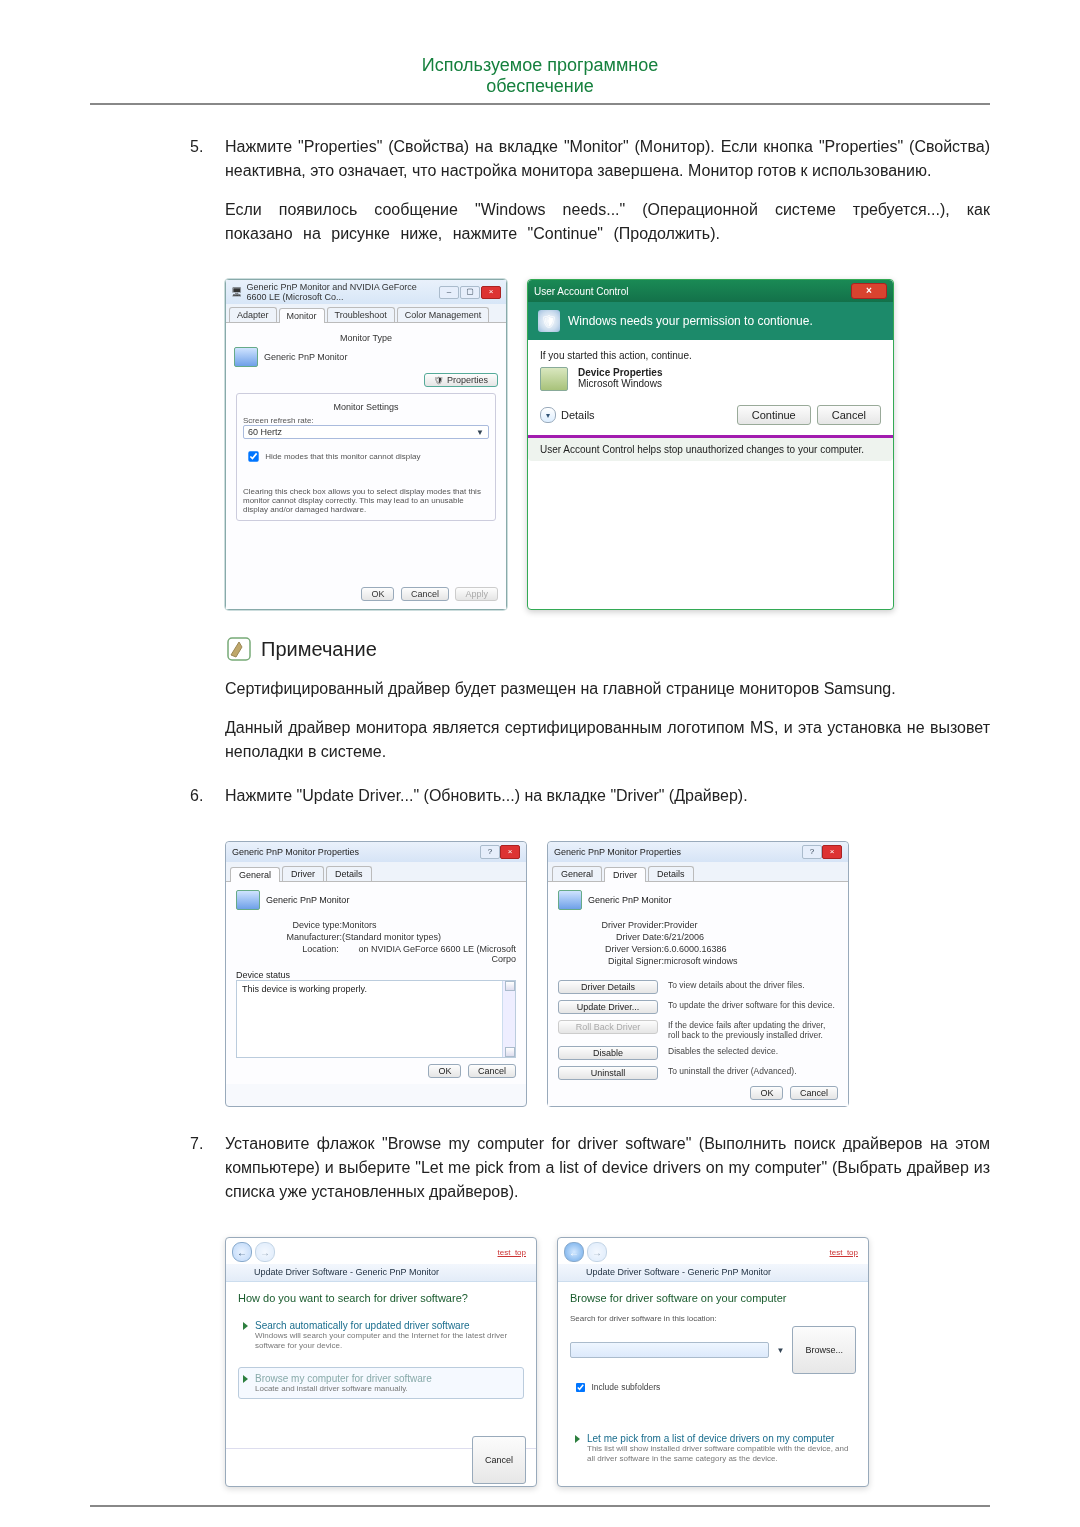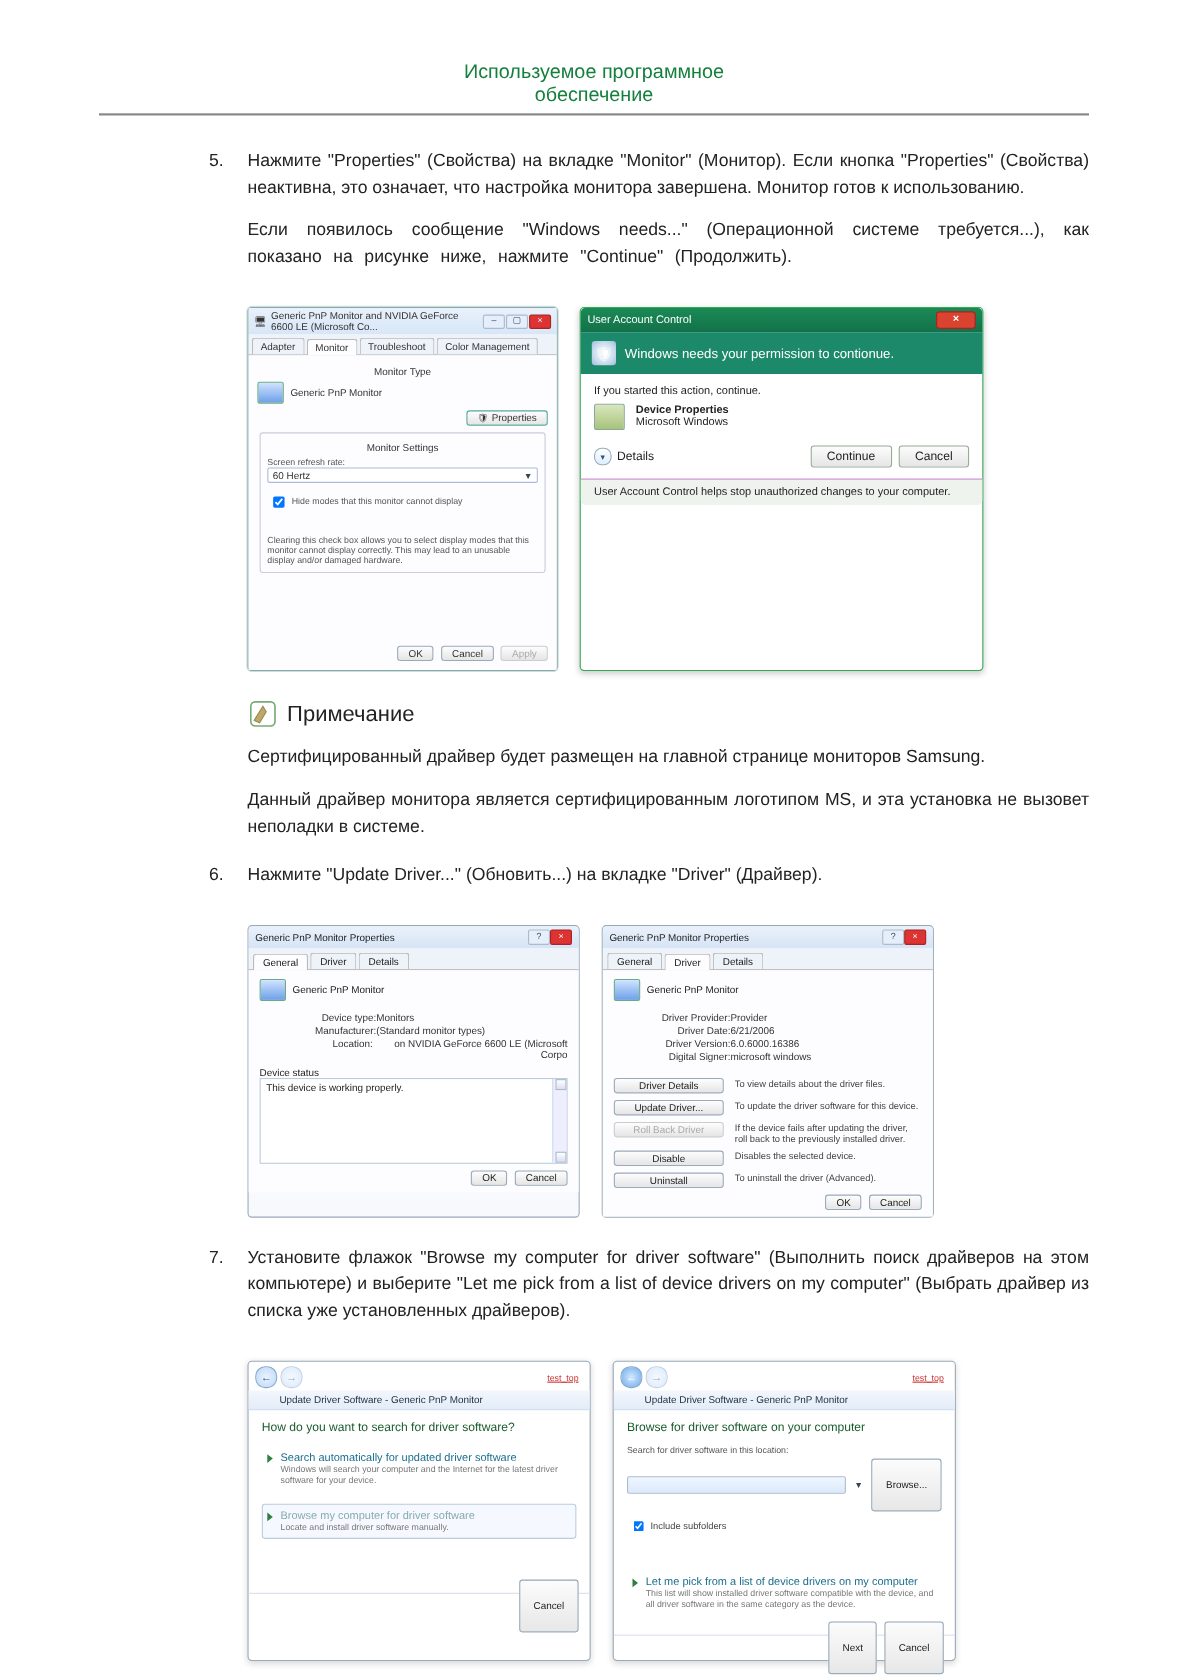--- a/index.html
+++ b/index.html
@@ -188,21 +188,21 @@
     background:linear-gradient(#fff,#def);
     display:flex;align-items:center;justify-content:center;font-size:8px;color:#357;
   }
   .uac .btnv {
     padding:3px 14px; font-size:11px;
     background:linear-gradient(#fcfcfc,#e6e6e6);
     border:1px solid #9a9; border-radius:3px;
   }
   .uac .footer {
     background:#eef3ee; padding:6px 12px; font-size:10px;
-    border-top:1px solid #a21caf; border-radius:0 0 4px 4px;
+    border-top:3px solid #a21caf; border-radius:0 0 4px 4px;
   }
   
   .prop {
     width: 300px;
     background:#f7f9fd;
     border:1px solid #9ab;
     border-radius:4px;
     font-size:9px;
   }
   .prop .titlebar {
@@ -578,21 +578,17 @@
         <div class="cb">
           <input type="checkbox" checked="" style="">
           <span>Include subfolders</span>
         </div>
         <div style="height:30px;"></div>
         <div class="opt">
           <div class="t">Let me pick from a list of device drivers on my computer</div>
           <div class="d">This list will show installed driver software compatible with the device, and all driver software in the same category as the device.</div>
         </div>
       </div>
-      <div class="foot">
-        <span class="btnw">Next</span>
-        <span class="btnw">Cancel</span>
-      </div>
     </div>
   </div>
 
   <div class="footer-rule"></div>
 </div>
 
 </body></html>

